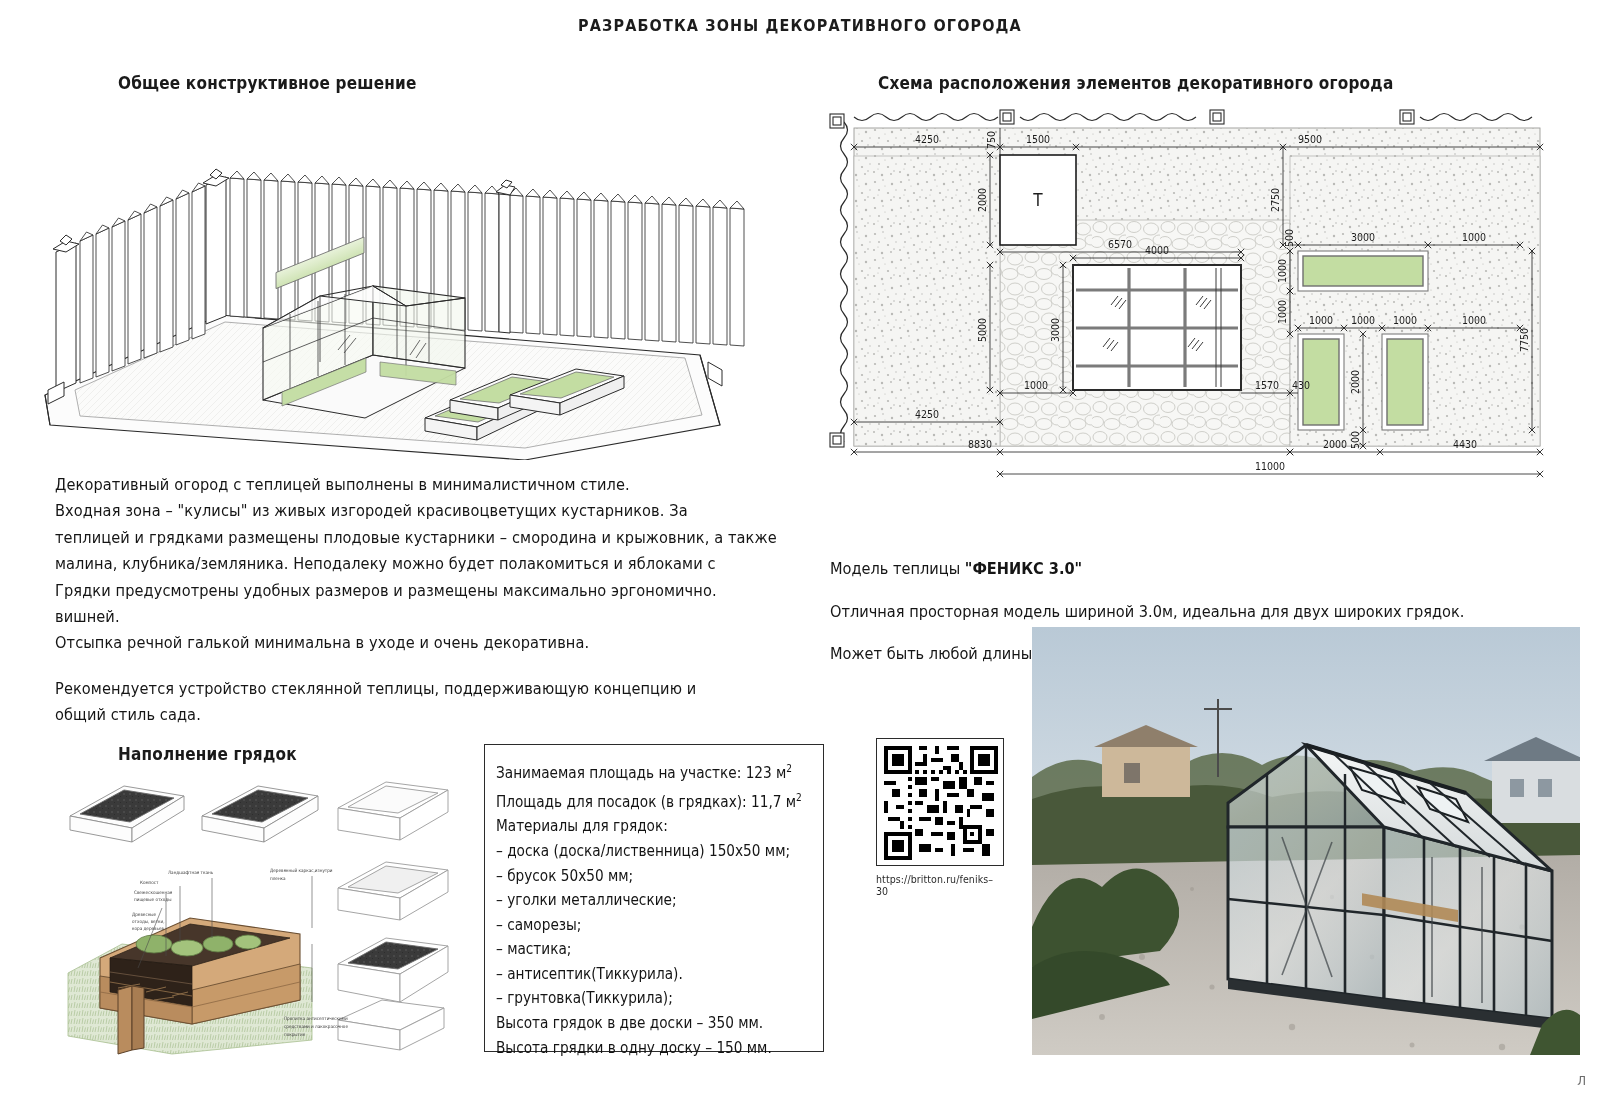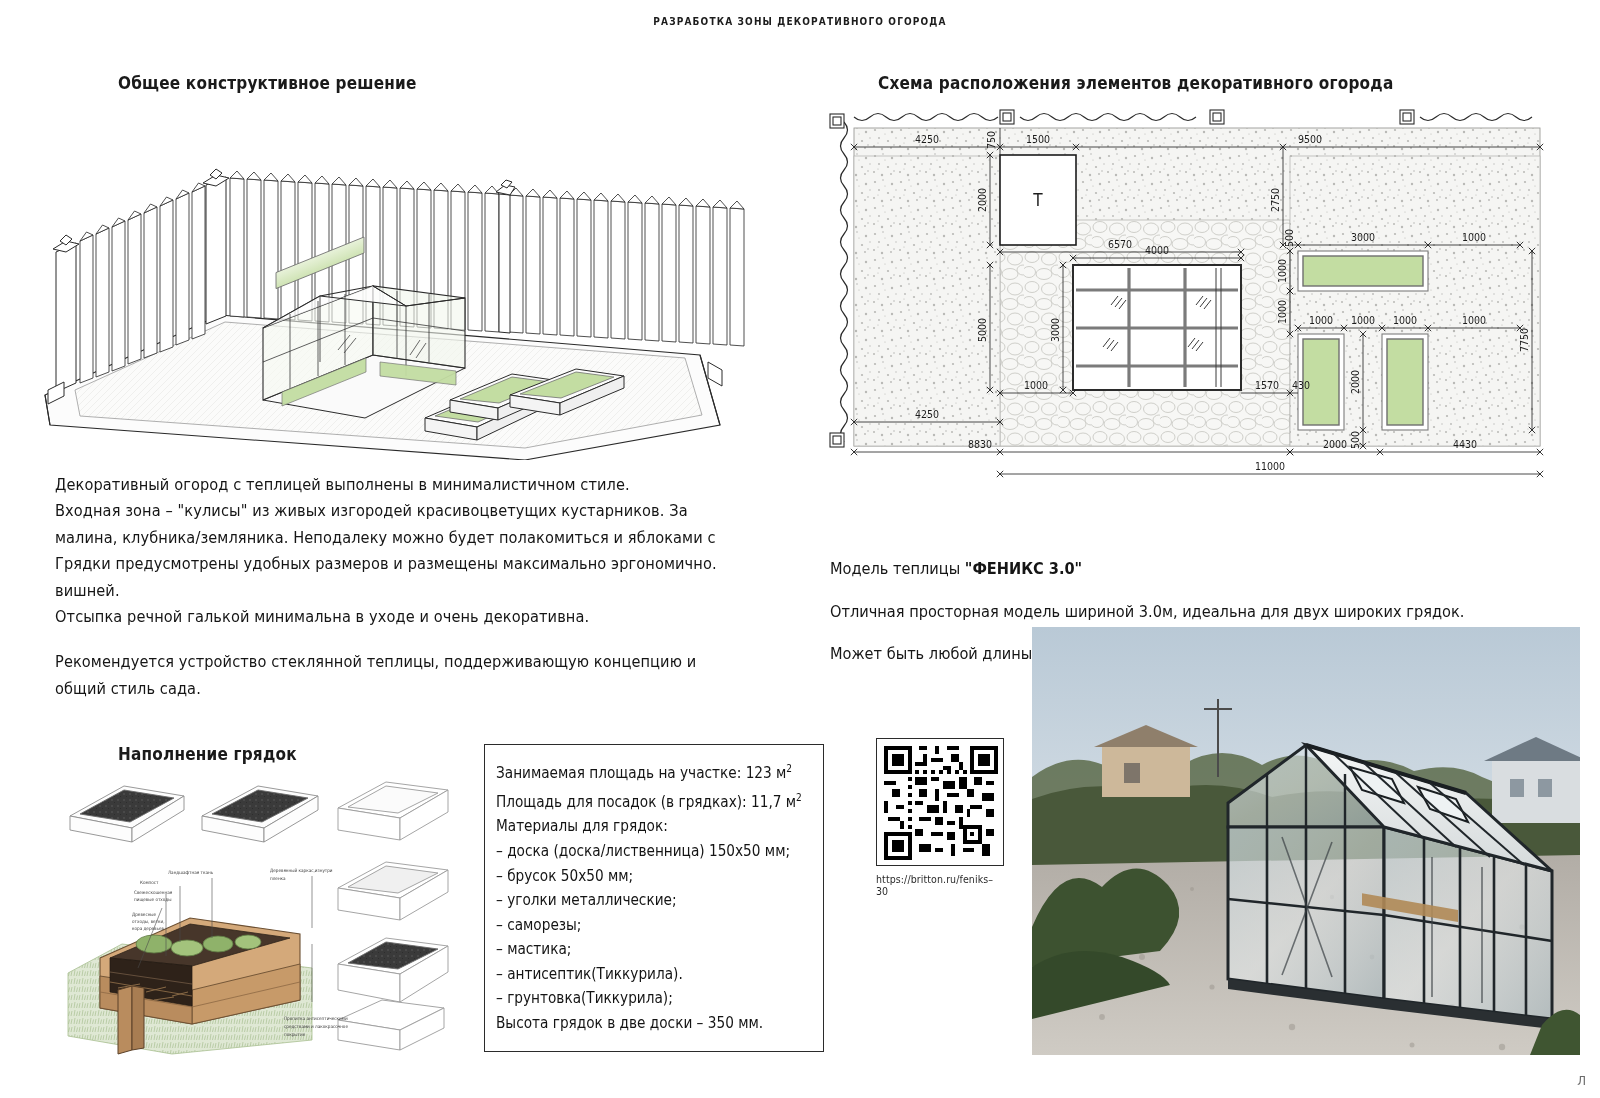--- a/index.html
+++ b/index.html
@@ -7,21 +7,21 @@
   body {
     width:1600px; height:1098px; background:#ffffff;
     font-family:"DejaVu Sans Condensed","Liberation Sans",sans-serif;
     color:#1b1b1b; position:relative; overflow:hidden;
   }
   .page { position:absolute; inset:0; }
 
   
   .doc-title{
     position:absolute; top:16px; left:0; width:1600px; text-align:center;
-    font-size:10px; letter-spacing:1.15px; font-weight:600; color:#1c1c1c;
+    font-size:16px; letter-spacing:1.15px; font-weight:600; color:#1c1c1c;
   }
 
   
   .sec-h{ position:absolute; font-size:17px; font-weight:700; color:#1a1a1a; letter-spacing:.2px;margin-left:48px; }
   #h-left   { left:70px;  top:73px; }
   #h-right  { left:830px; top:73px; }
   #h-beds   { left:70px;  top:744px; }
 
   
   .body-copy{
@@ -469,20 +469,21 @@
         <text transform="translate(539,340) rotate(-90)">500</text>
         <text transform="translate(473,138) rotate(-90)">500</text>
         <text transform="translate(474,289) rotate(0)" text-anchor="start" x="-2" y="0">430</text>
       </g>
     </svg>
   </div>
 
   <div class="body-copy">
     <p>Декоративный огород с теплицей выполнены в минималистичном стиле.</p>
     <p>Входная зона – "кулисы" из живых изгородей красивоцветущих кустарников. За</p>
+    <p>теплицей и грядками размещены плодовые кустарники – смородина и крыжовник, а также</p>
     <p>малина, клубника/земляника. Неподалеку можно будет полакомиться и яблоками с</p>
     <p>Грядки предусмотрены удобных размеров и размещены максимально эргономично.</p>
     <p>вишней.</p>
     <p>Отсыпка речной галькой минимальна в уходе и очень декоративна.</p>
     <p class="gap">Рекомендуется устройство стеклянной теплицы, поддерживающую концепцию и</p>
     <p>общий стиль сада.</p>
   </div>
 
   <div class="model-copy">
     <p><span>Модель теплицы </span><b>"ФЕНИКС 3.0"</b></p>
@@ -495,20 +496,21 @@
     <div><span>Площадь для посадок (в грядках): 11,7 м</span><sup>2</sup></div>
     <div>Материалы для грядок:</div>
     <div>– доска (доска/лиственница) 150х50 мм;</div>
     <div>– брусок 50х50 мм;</div>
     <div>– уголки металлические;</div>
     <div>– саморезы;</div>
     <div>– мастика;</div>
     <div>– антисептик(Тиккурила).</div>
     <div>– грунтовка(Тиккурила);</div>
     <div>Высота грядок в две доски – 350 мм.</div>
+    <div>Высота грядки в одну доску – 150 мм.</div>
   </div>
 
   <div class="qr-wrap">
     <div class="qr-frame">
       <svg width="114" height="114" viewBox="0 0 29 29" shape-rendering="crispEdges">
         <rect width="29" height="29" fill="#ffffff"></rect>
         <g fill="#000000">
 
           <rect x="0" y="0" width="7" height="1"></rect>
             <rect x="0" y="6" width="7" height="1"></rect>

